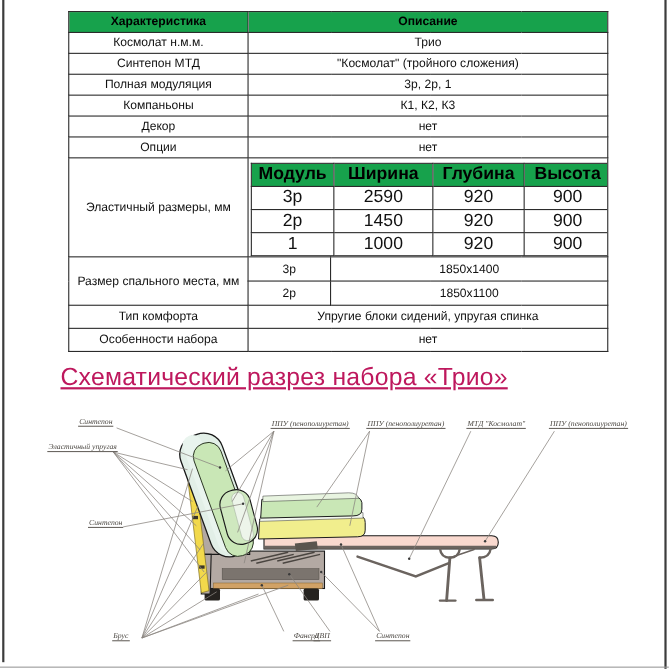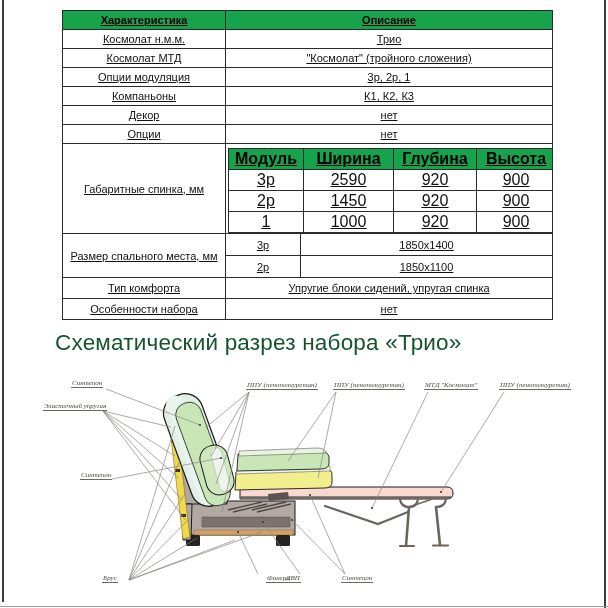--- a/index.html
+++ b/index.html
@@ -13,37 +13,37 @@
   .border-bottom{ position:absolute; left:0; top:606px; width:608px; height:1px; background:#9a9a9a; }
 
   
   table.spec {
     position:absolute; left:62px; top:10px; width:490px;
     border-collapse:collapse; table-layout:fixed;
     font-size:11px; color:#111;
   }
   table.spec td {
     border:1px solid #2b2b2b; text-align:center; vertical-align:middle;
-    padding:0 2px; overflow:hidden; white-space:nowrap;text-decoration:underline;
+    padding:0 2px; overflow:hidden; white-space:nowrap;
   }
   td.green { background:#17a24c; font-weight:bold; color:#000; }
   tr.r19 { height:19px; }
   tr.r21 { height:21px;margin-left:25px; }
   tr.r22 { height:22px; }
   td.holder { padding:0; vertical-align:top; }
   table.nested {
     width:100%; border-collapse:collapse; table-layout:fixed;
     margin-top:4px; font-size:16px;
   }
   table.nested td { border:1px solid #2b2b2b; text-align:center; height:20px; padding:0 2px; }
 
   
   .section-title {
     position:absolute; left:55px; top:330px; width:500px;
-    font-size:22.5px; color:#14532d; letter-spacing:0.2px;
+    font-size:22.5px; color:#be185d; letter-spacing:0.2px;text-decoration:underline;
   }
 
   
   .diagram { position:absolute; left:0; top:368px; width:608px; height:240px; }
   .diagram svg { position:absolute; left:0; top:0; }
   .dlabel {
     position:absolute; display:inline-block;
     font-family:Liberation Serif, serif; font-style:italic;
     font-size:7px; line-height:8px; color:#4c4843;
     border-bottom:1px solid #6b6762; padding:0 1px 0 1px;
@@ -68,41 +68,41 @@
   <tbody>
       <tr class="r19">
     <td class="green">Характеристика</td>
     <td class="green" colspan="4">Описание</td>
   </tr>
   <tr class="r19">
     <td>Космолат н.м.м.</td>
     <td colspan="4">Трио</td>
   </tr>
   <tr class="r19">
-    <td>Космолат МТД</td>
+    <td>Синтепон МТД</td>
     <td colspan="4">"Космолат" (тройного сложения)</td>
   </tr>
   <tr class="r19">
-    <td>Опции модуляция</td>
+    <td>Полная модуляция</td>
     <td colspan="4">3р, 2р, 1</td>
   </tr>
   <tr class="r19">
     <td>Компаньоны</td>
     <td colspan="4">К1, К2, К3</td>
   </tr>
   <tr class="r19">
     <td>Декор</td>
     <td colspan="4">нет</td>
   </tr>
   <tr class="r19">
     <td>Опции</td>
     <td colspan="4">нет</td>
   </tr>
   <tr style="height:88px">
-    <td>Габаритные спинка, мм</td>
+    <td>Эластичный размеры, мм</td>
     <td colspan="4" class="holder">
       <table class="nested">
         <colgroup>
               <col style="width:75px">
               <col style="width:90px">
               <col style="width:83px">
               <col style="width:79px">
             </colgroup>
         <tbody>
               <tr>

